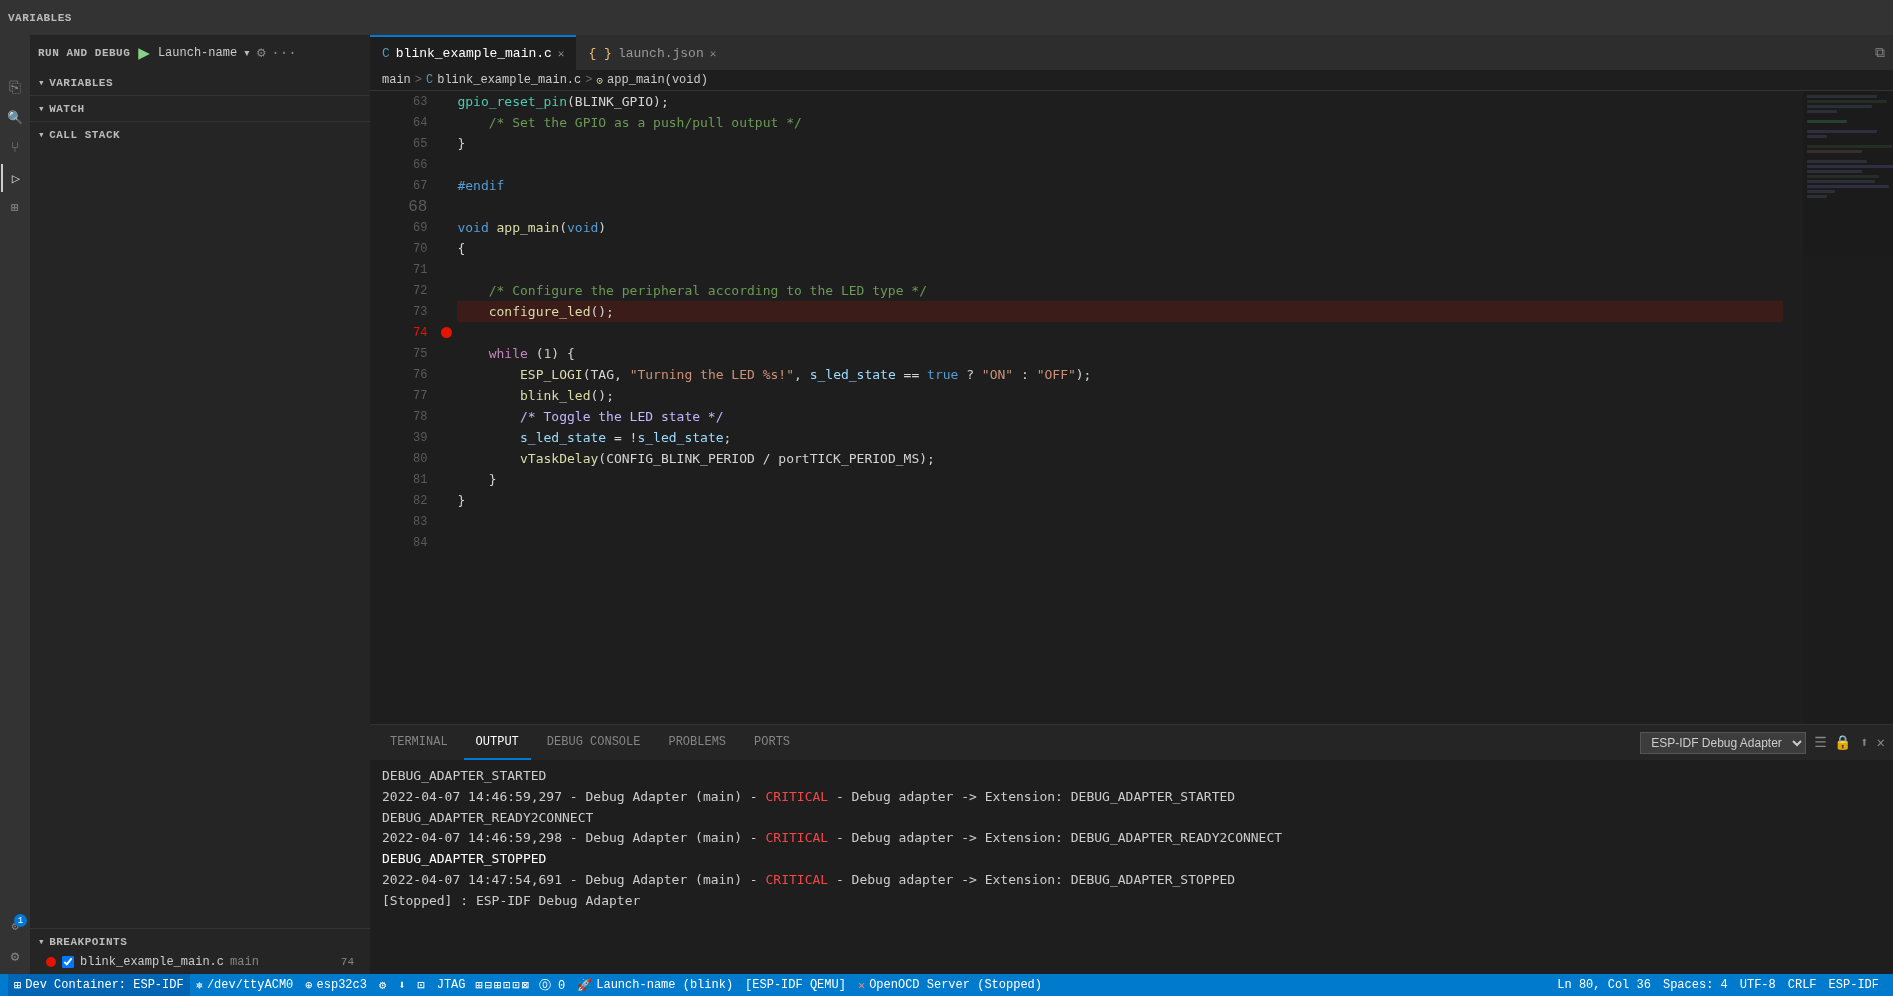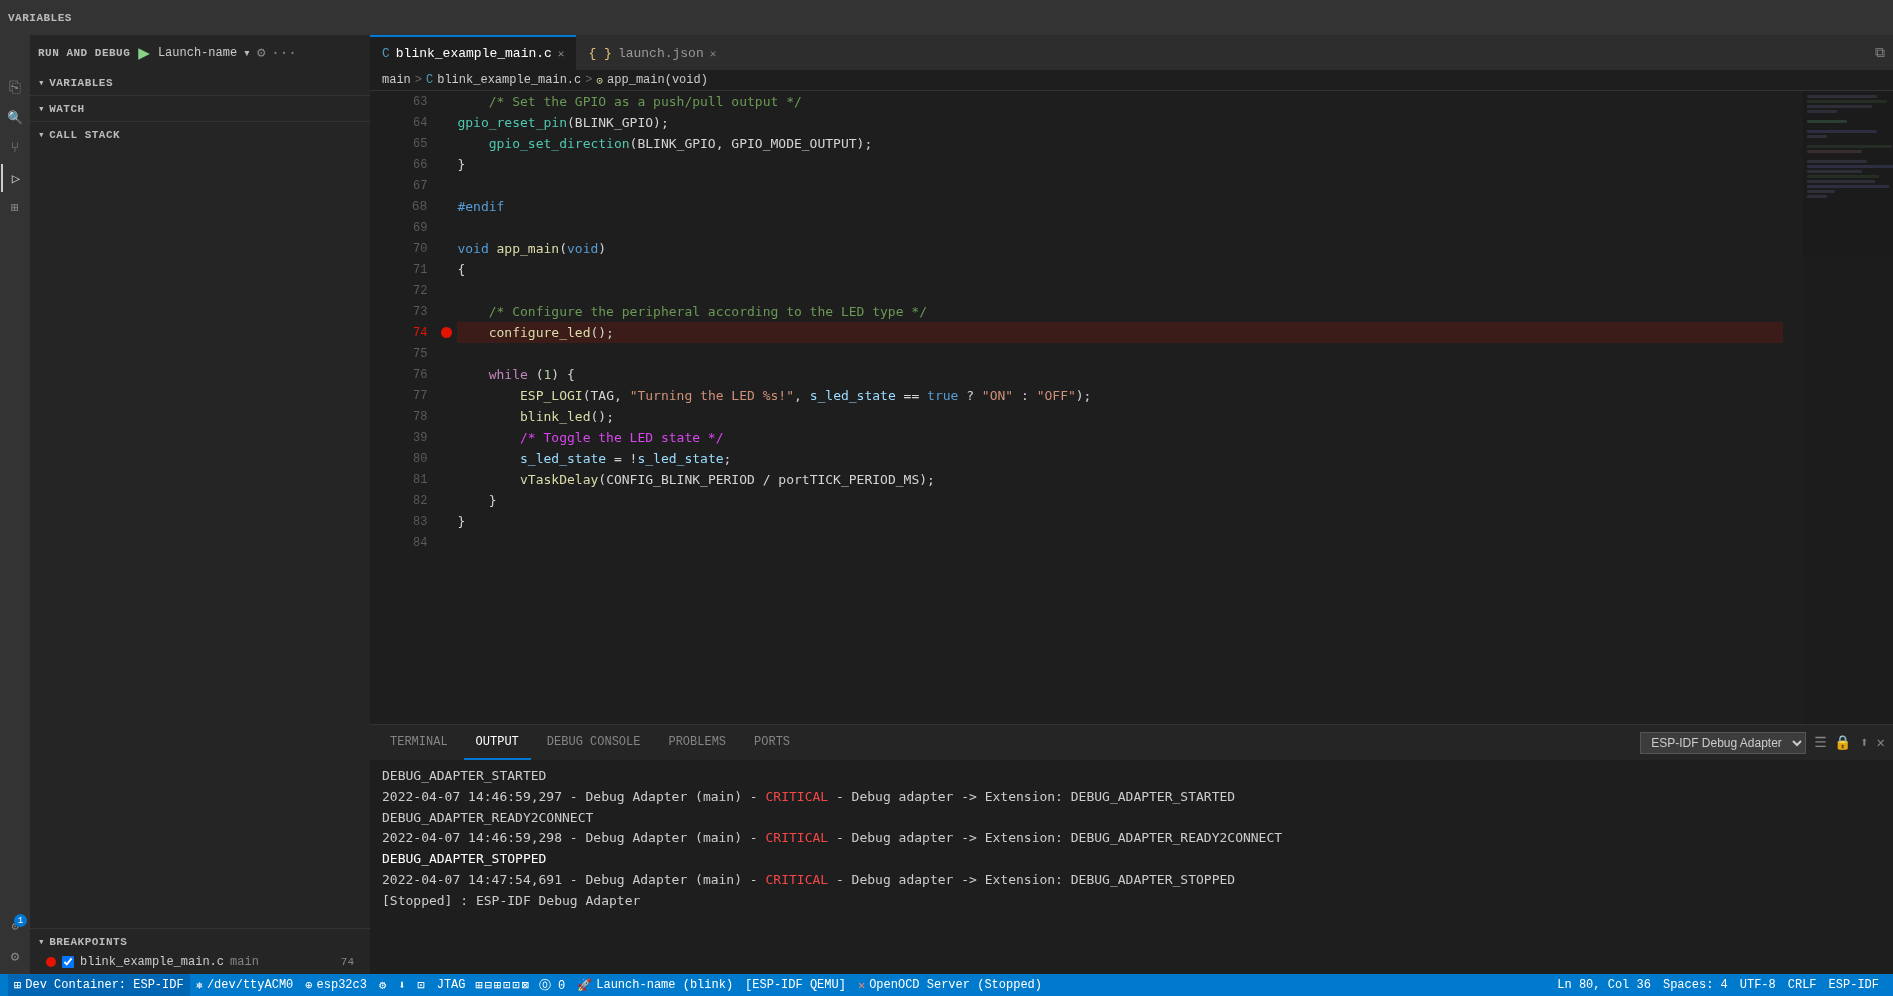--- a/index.html
+++ b/index.html
@@ -129,21 +129,21 @@
         </div>
 
         <div style="flex:1;overflow:auto;display:flex;background:#1e1e1e;">
 
           <div style="background:#1e1e1e;color:#5a5a5a;padding:0 12px 0 8px;text-align:right;user-select:none;flex-shrink:0;line-height:1.5;">
             <div style="height:21px;display:flex;align-items:center;justify-content:flex-end;font-size:12px;">63</div>
             <div style="height:21px;display:flex;align-items:center;justify-content:flex-end;font-size:12px;">64</div>
             <div style="height:21px;display:flex;align-items:center;justify-content:flex-end;font-size:12px;">65</div>
             <div style="height:21px;display:flex;align-items:center;justify-content:flex-end;font-size:12px;margin-left:35px;">66</div>
             <div style="height:21px;display:flex;align-items:center;justify-content:flex-end;font-size:12px;">67</div>
-            <div style="height:21px;display:flex;align-items:center;justify-content:flex-end;font-size:13px;">68</div>
+            <div style="height:21px;display:flex;align-items:center;justify-content:flex-end;font-size:16px;">68</div>
             <div style="height:21px;display:flex;align-items:center;justify-content:flex-end;font-size:12px;">69</div>
             <div style="height:21px;display:flex;align-items:center;justify-content:flex-end;font-size:12px;">70</div>
             <div style="height:21px;display:flex;align-items:center;justify-content:flex-end;font-size:12px;">71</div>
             <div style="height:21px;display:flex;align-items:center;justify-content:flex-end;font-size:12px;">72</div>
             <div style="height:21px;display:flex;align-items:center;justify-content:flex-end;font-size:12px;">73</div>
             <div style="height:21px;display:flex;align-items:center;justify-content:flex-end;font-size:12px;color:#e51400;">74</div>
             <div style="height:21px;display:flex;align-items:center;justify-content:flex-end;font-size:12px;">75</div>
             <div style="height:21px;display:flex;align-items:center;justify-content:flex-end;font-size:12px;">76</div>
             <div style="height:21px;display:flex;align-items:center;justify-content:flex-end;font-size:12px;">77</div>
             <div style="height:21px;display:flex;align-items:center;justify-content:flex-end;font-size:12px;">78</div>
@@ -169,30 +169,27 @@
             <div style="height:21px;"></div>
             <div style="height:21px;display:flex;align-items:center;">
               <span style="width:11px;height:11px;background:#e51400;border-radius:50%;display:inline-block;margin-left:2px;"></span>
             </div>
             <div style="height:21px;"></div>
           </div>
 
           <div style="flex:1;line-height:1.5;padding-right:20px;overflow:hidden;">
 
             <div style="height:21px;display:flex;align-items:center;font-size:13px;white-space:pre;font-family:Consolas,monospace;">
+              <span style="color:#4ec9b0;">gpio_reset_pin</span><span style="color:#d4d4d4;">(BLINK_GPIO);</span>
+            </div>
+
+            <div style="height:21px;display:flex;align-items:center;font-size:13px;white-space:pre;font-family:Consolas,monospace;">
               <span style="color:#6a9955;">    /* Set the GPIO as a push/pull output */</span>
             </div>
 
-            <div style="height:21px;display:flex;align-items:center;font-size:13px;white-space:pre;font-family:Consolas,monospace;">
-              <span style="color:#4ec9b0;">gpio_reset_pin</span><span style="color:#d4d4d4;">(BLINK_GPIO);</span>
-            </div>
-
-            <div style="height:21px;display:flex;align-items:center;font-size:13px;white-space:pre;font-family:Consolas,monospace;">
-              <span style="color:#4ec9b0;">    gpio_set_direction</span><span style="color:#d4d4d4;">(BLINK_GPIO, GPIO_MODE_OUTPUT);</span>
-            </div>
 
             <div style="height:21px;display:flex;align-items:center;font-size:13px;white-space:pre;font-family:Consolas,monospace;color:#d4d4d4;">}</div>
 
             <div style="height:21px;"></div>
 
             <div style="height:21px;display:flex;align-items:center;font-size:13px;white-space:pre;font-family:Consolas,monospace;">
               <span style="color:#569cd6;">#endif</span>
             </div>
 
             <div style="height:21px;"></div>
@@ -221,21 +218,21 @@
 
             <div style="height:21px;display:flex;align-items:center;font-size:13px;white-space:pre;font-family:Consolas,monospace;">
               <span style="color:#d4d4d4;">        </span><span style="color:#dcdcaa;">ESP_LOGI</span><span style="color:#d4d4d4;">(TAG, </span><span style="color:#ce9178;">"Turning the LED %s!"</span><span style="color:#d4d4d4;">, </span><span style="color:#9cdcfe;">s_led_state</span><span style="color:#d4d4d4;"> == </span><span style="color:#569cd6;">true</span><span style="color:#d4d4d4;"> ? </span><span style="color:#ce9178;">"ON"</span><span style="color:#d4d4d4;"> : </span><span style="color:#ce9178;">"OFF"</span><span style="color:#d4d4d4;">);</span>
             </div>
 
             <div style="height:21px;display:flex;align-items:center;font-size:13px;white-space:pre;font-family:Consolas,monospace;">
               <span style="color:#d4d4d4;">        </span><span style="color:#dcdcaa;">blink_led</span><span style="color:#d4d4d4;">();</span>
             </div>
 
             <div style="height:21px;display:flex;align-items:center;font-size:13px;white-space:pre;font-family:Consolas,monospace;">
-              <span style="color:#d946ef;">        /* Toggle the LED state */</span>
+              <span style="color:#c4b5fd;">        /* Toggle the LED state */</span>
             </div>
 
             <div style="height:21px;display:flex;align-items:center;font-size:13px;white-space:pre;font-family:Consolas,monospace;">
               <span style="color:#d4d4d4;">        </span><span style="color:#9cdcfe;">s_led_state</span><span style="color:#d4d4d4;"> = !</span><span style="color:#9cdcfe;">s_led_state</span><span style="color:#d4d4d4;">;</span>
             </div>
 
             <div style="height:21px;display:flex;align-items:center;font-size:13px;white-space:pre;font-family:Consolas,monospace;">
               <span style="color:#d4d4d4;">        </span><span style="color:#dcdcaa;">vTaskDelay</span><span style="color:#d4d4d4;">(CONFIG_BLINK_PERIOD / portTICK_PERIOD_MS);</span>
             </div>
 

